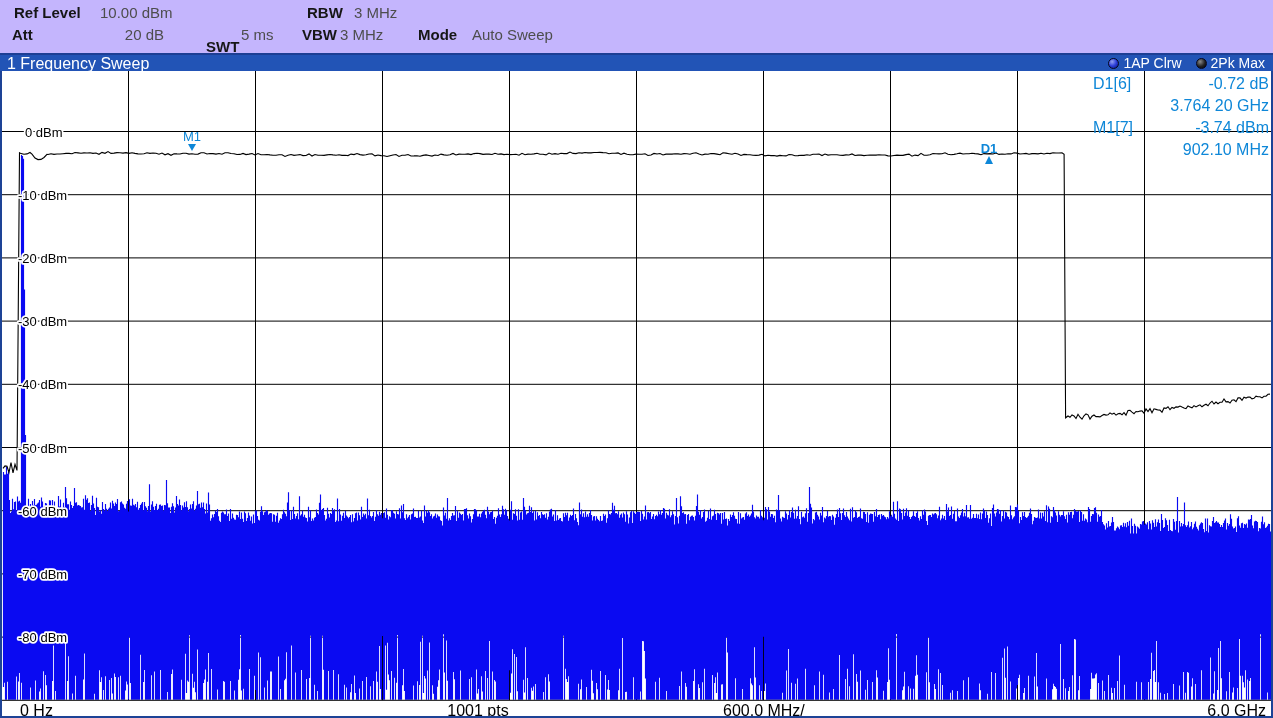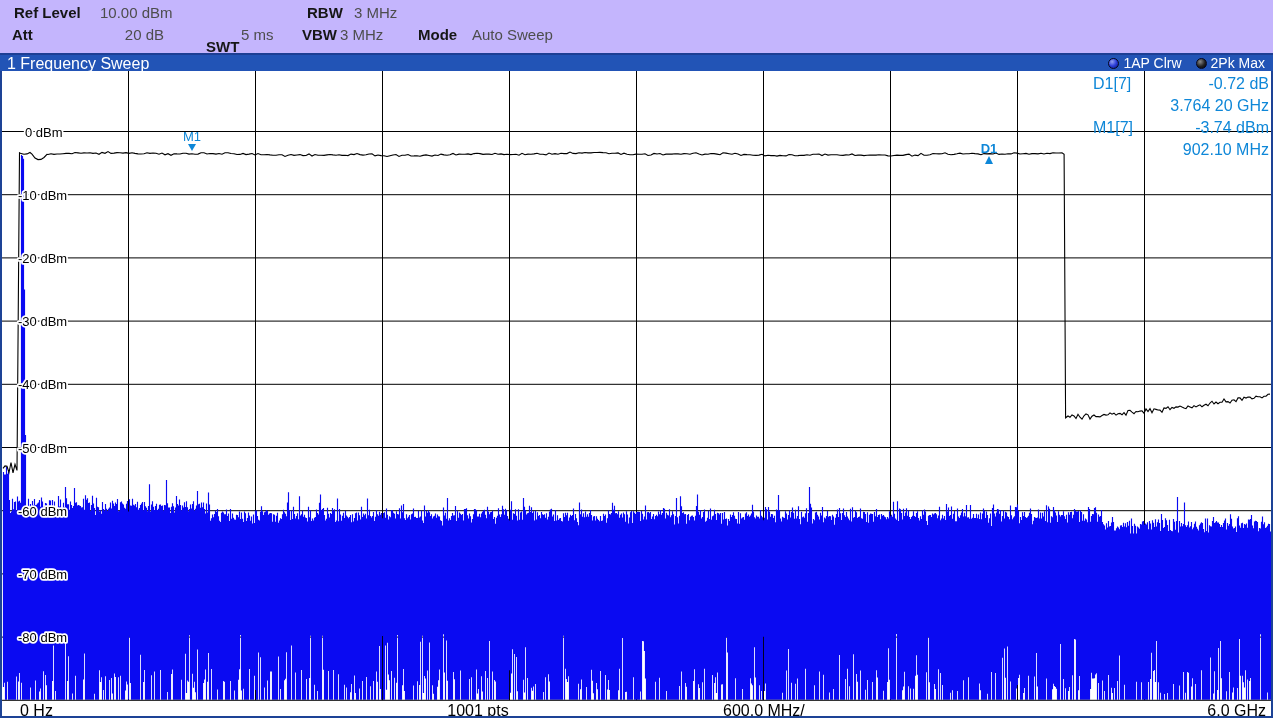--- a/index.html
+++ b/index.html
@@ -117,21 +117,21 @@
       <text class="ylab" x="18" y="255.1">-30 dBm</text>
       <text class="ylab" x="18" y="318.3">-40 dBm</text>
       <text class="ylab" x="18" y="381.5">-50 dBm</text>
       <text class="ylab" x="18" y="444.7">-60 dBm</text>
       <text class="ylab" x="18" y="507.9">-70 dBm</text>
       <text class="ylab" x="18" y="571.1">-80 dBm</text>
     </svg>
 
   <div class="readout">
     <div class="ro-row">
-      <span class="ro-name">D1[7]</span>
+      <span class="ro-name">D1[6]</span>
       <span>-0.72 dB</span>
     </div>
     <div class="ro-row">
       <span>3.764 20 GHz</span>
     </div>
     <div class="ro-row">
       <span class="ro-name">M1[7]</span>
       <span>-3.74 dBm</span>
     </div>
     <div class="ro-row">

